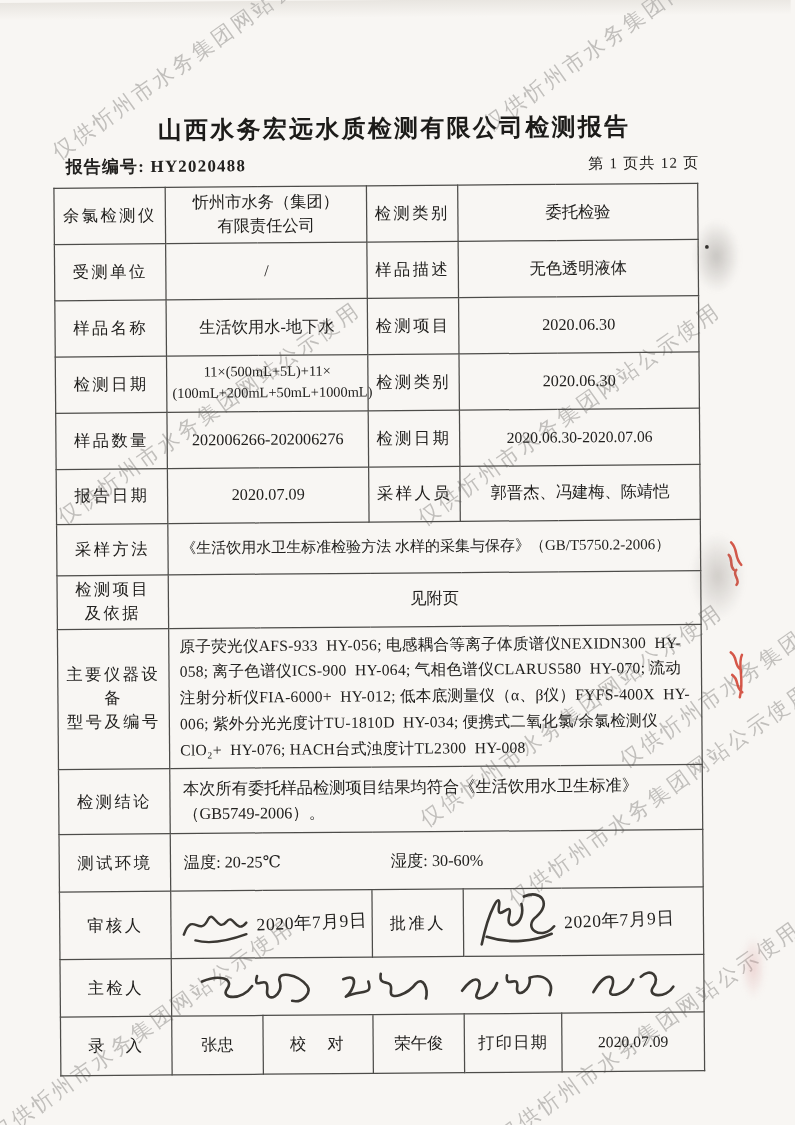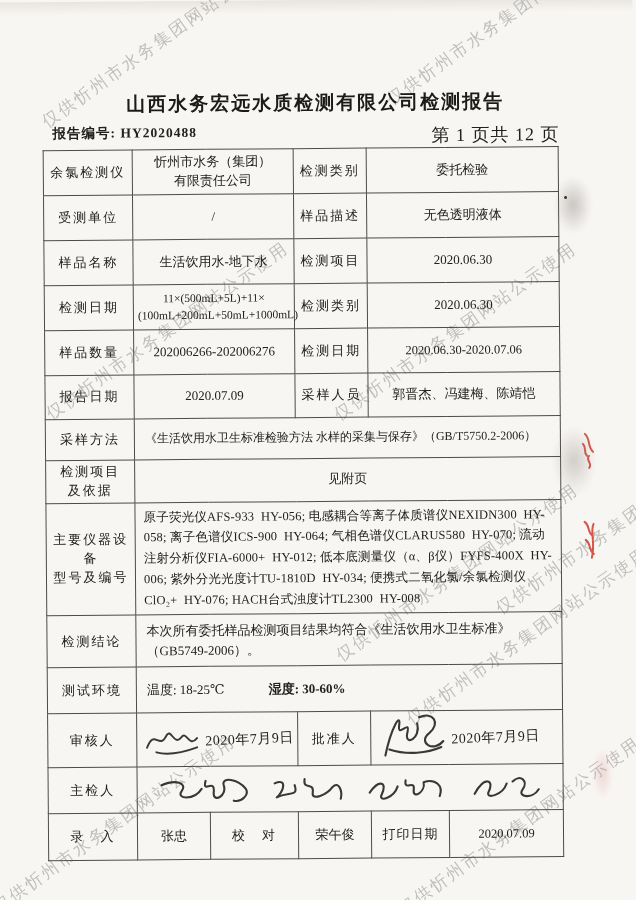--- a/index.html
+++ b/index.html
@@ -9,21 +9,21 @@
     font-family:"Liberation Serif","DejaVu Serif",serif;
     color:#22211f;
   }
   .page{position:absolute;inset:0;transform:rotate(-0.45deg);transform-origin:50% 50%;}
   .title{
     position:absolute;top:90px;left:0;width:100%;margin:0;
     text-align:center;font-family:"Liberation Sans","DejaVu Sans",sans-serif;
     font-size:19px;font-weight:700;letter-spacing:2px;color:#1c1b19;
   }
   .meta-left{position:absolute;top:123px;left:55px;font-size:13.5px;font-weight:600;letter-spacing:1px;}
-  .meta-right{position:absolute;top:124px;right:74px;font-size:18px;letter-spacing:1px;text-align:right;}
+  .meta-right{position:absolute;top:124px;right:74px;font-size:12px;letter-spacing:1px;text-align:right;}
   table.report{
     position:absolute;left:45px;top:148px;width:515px;
     border-collapse:collapse;table-layout:fixed;
   }
   td{
     border:1px solid #4d4c49;
     font-size:13px;line-height:1.45;
     text-align:center;vertical-align:middle;
     padding:2px 4px;overflow:visible;
   }
@@ -31,21 +31,21 @@
   td.pre{white-space:pre-line;}
   td.left{text-align:left;padding-left:10px;}
   td.qty{font-size:11.5px;white-space:pre-line;}
   td.method{font-size:12px;letter-spacing:0;}
   td.instruments{
     text-align:left;font-size:12.5px;line-height:1.66;
     white-space:pre-wrap;padding:4px 8px;letter-spacing:0.2px;
   }
   td.conclusion{text-align:left;white-space:pre-line;padding-left:10px;line-height:1.55;}
   .envwrap{display:flex;align-items:center;text-align:left;}
-  .envwrap .hum{margin-left:44px;font-weight:bold;}
+  .envwrap .hum{margin-left:88px;}
   .sigcell{white-space:nowrap;}
   .sigwrap{display:flex;align-items:center;justify-content:flex-start;gap:4px;padding-left:2px;}
   .sigdate{font-size:14px;letter-spacing:0.5px;transform:rotate(-2deg);display:inline-block;}
   .inkwrap{display:flex;align-items:center;justify-content:space-around;padding:0 6px;}
   svg.ink path{stroke:#2a2723;stroke-width:2.1;fill:none;stroke-linecap:round;stroke-linejoin:round;opacity:.92;}
   .wm{
     position:absolute;white-space:nowrap;pointer-events:none;
     font-size:17px;letter-spacing:2.5px;color:#b4b2af;opacity:.8;
     transform:rotate(-35deg);transform-origin:0 0;
   }
@@ -155,21 +155,21 @@
     <tr style="height:52px;">
       <td class="lbl">检测结论</td>
       <td class="conclusion" colspan="5">本次所有委托样品检测项目结果均符合《生活饮用水卫生标准》
 （GB5749-2006）。</td>
     </tr>
 
     <tr style="height:46px;">
       <td class="lbl">测试环境</td>
       <td class="left" colspan="5">
         <span class="envwrap">
-          <span>温度: 18-25℃</span>
+          <span>温度: 20-25℃</span>
           <span class="hum">湿度: 30-60%</span>
         </span>
       </td>
     </tr>
 
     <tr style="height:54px;">
       <td class="lbl">审核人</td>
       <td class="sigcell" colspan="2">
         <span class="sigwrap">
           <svg class="ink" width="62" height="34" viewBox="0 0 62 34">

